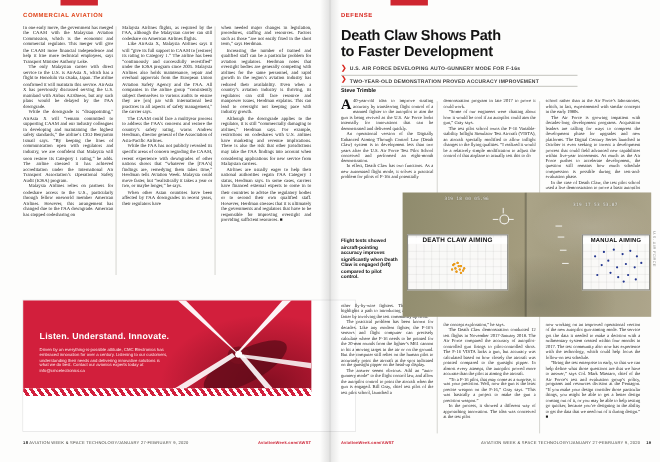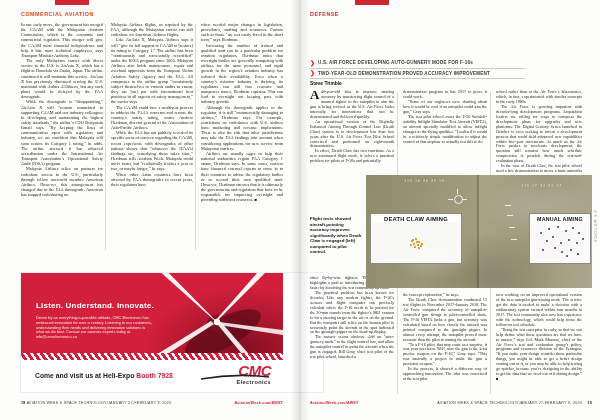--- a/index.html
+++ b/index.html
@@ -111,47 +111,36 @@
       <polygon points="193,47 197,50 132,-16 127,-12" fill="#ffffff" opacity="0.95"></polygon>
       <polygon points="193,51 190,48 112,96 117,100" fill="#ffffff" opacity="0.9"></polygon>
       <polygon points="197,52 200,49 246,102 241,105" fill="#ffffff" opacity="0.9"></polygon>
       <polygon points="198,49 198,52 262,62 262,57" fill="#ffffff" opacity="0.85"></polygon>
       <circle cx="196" cy="49" r="3.2" fill="#ffffff"></circle>
     </svg>
     <div class="ad-headline">Listen. Understand. Innovate.</div>
     <div class="ad-body">Driven by an everything-is-possible attitude, CMC Electronics has embraced innovation for over a century. Listening to our customers, understanding their needs and delivering innovative solutions is what we do best. Contact our avionics experts today at info@cmcelectronics.ca</div>
   </div>
   <div class="ad-stripes"></div>
-  <div class="ad-cta-strip">
-    <div class="ad-cta">
-      <span>Come and visit us at Heli-Expo</span>
-      <span class="ad-booth">Booth 7928</span>
-    </div>
-    <div class="cmc-logo">
-      <span class="cmc-word">CMC</span>
-      <svg width="72" height="27" viewBox="0 0 72 27" style="position:absolute;left:0;top:0;">
-        <path d="M2 16 Q 36 10 70 14" stroke="#222" stroke-width="1.6" fill="none"></path>
-      </svg>
-      <span class="cmc-sub">Electronics</span>
-    </div>
-  </div>
 </div>
 
 <div class="abs footer-text" style="left:21px;top:401px;">
   <span class="pagenum">18</span>
   <span>AVIATION WEEK &amp; SPACE TECHNOLOGY/JANUARY 27-FEBRUARY 9, 2020</span>
 </div>
 <div class="abs footer-url" style="right:317px;top:401px;">AviationWeek.com/AWST</div>
 
 <div class="abs gutter"></div>
 
 <div class="abs toptab" style="left:355px;"></div>
 <div class="abs section-label" style="left:310px;top:11px;color:#d92b23;">DEFENSE</div>
 
 <div class="abs headline" style="left:310px;top:25px;">
+  <div>Death Claw Shows Path</div>
+  <div>to Faster Development</div>
 </div>
 
 <div class="abs" style="left:310px;top:58px;width:215px;">
   <div class="bullet-row">
     <span class="bullet-arrow">❯</span>
     <span class="bullet-text">U.S. AIR FORCE DEVELOPING AUTO-GUNNERY MODE FOR F-16s</span>
   </div>
   <div class="bullet-row">
     <span class="bullet-arrow">❯</span>
     <span class="bullet-text">TWO-YEAR-OLD DEMONSTRATION PROVED ACCURACY IMPROVEMENT</span>

